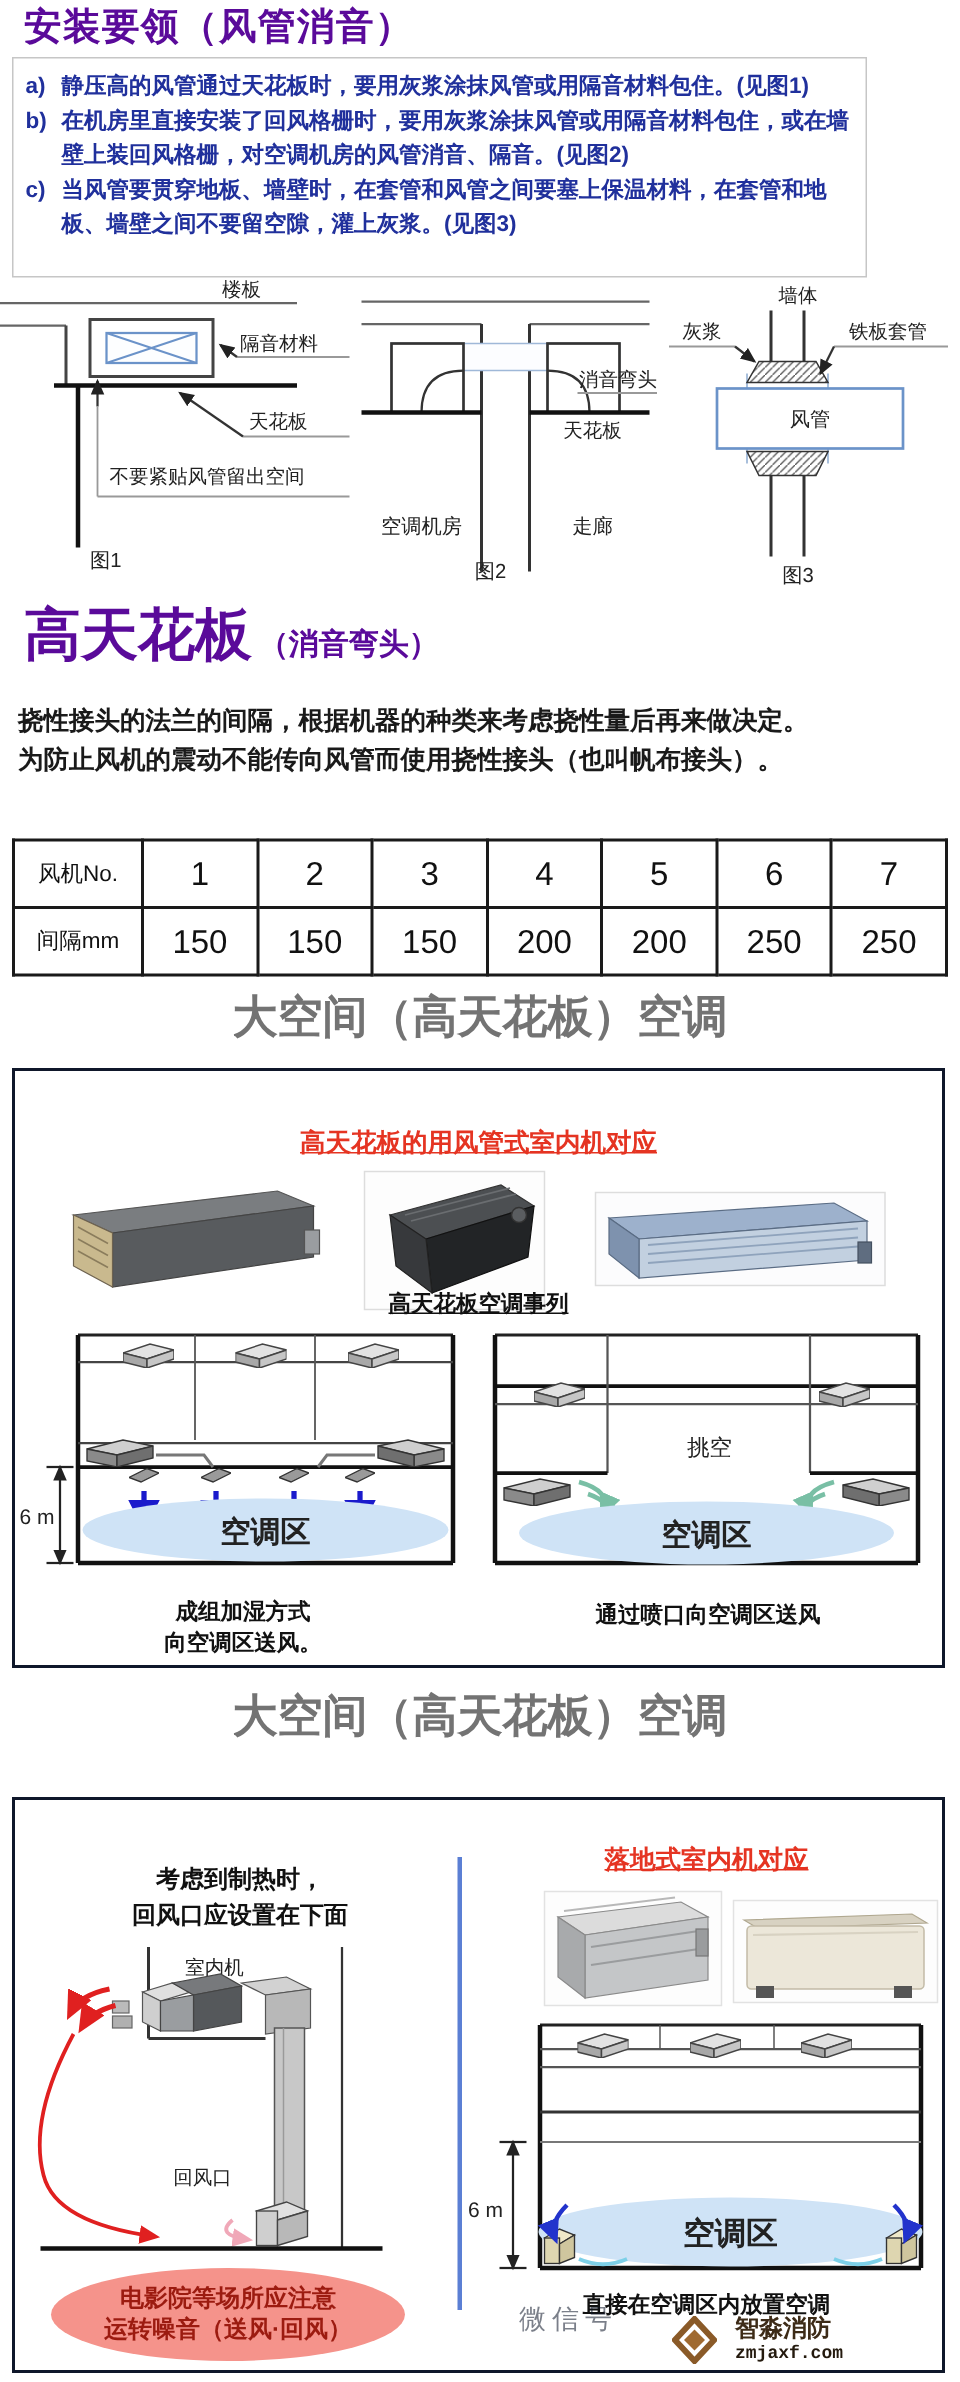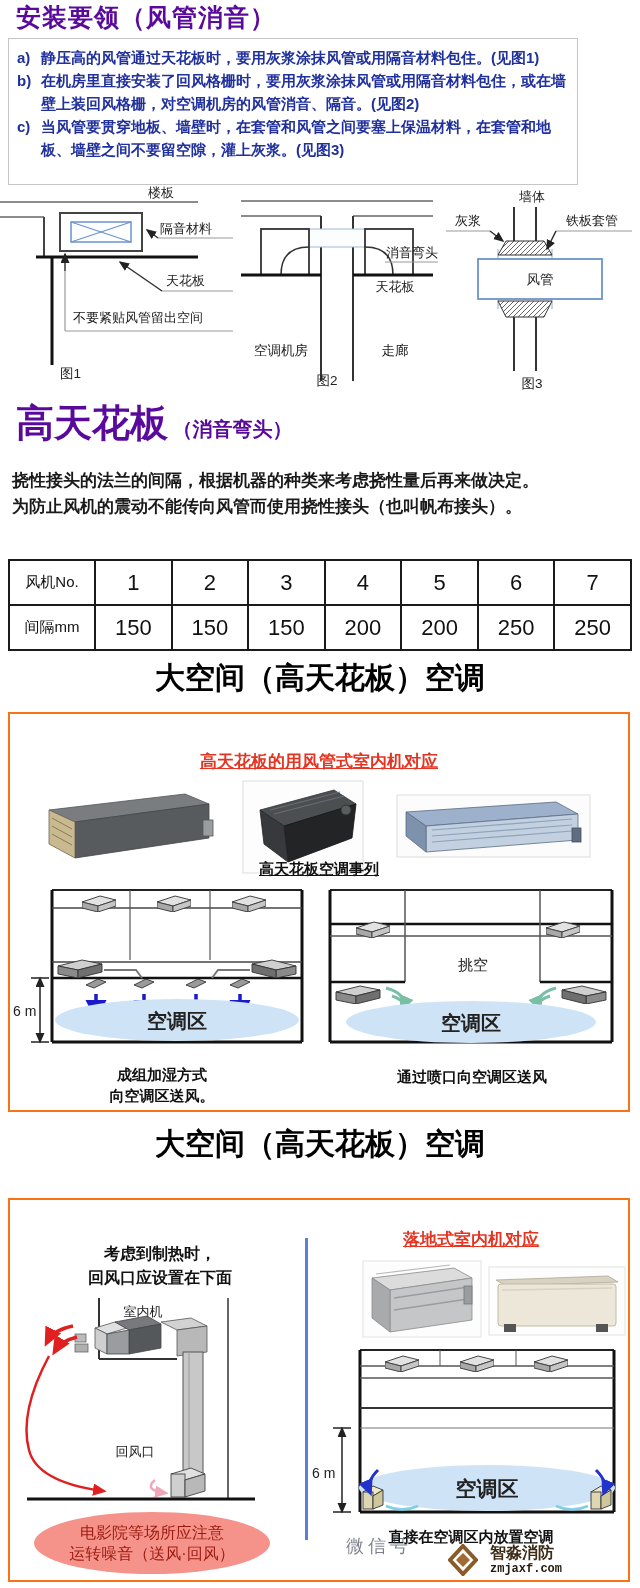--- a/index.html
+++ b/index.html
@@ -24,39 +24,39 @@
   #accessory-title{left:16px;top:398px;color:#5a0a9a;font-weight:bold;}
   #accessory-title .big{font-size:38px;}
   #accessory-title .small{font-size:20px;}
   #accessory-paragraph{left:12px;top:468px;width:624px;font-size:17px;font-weight:600;color:#1a1a1a;line-height:26px;}
   
   #flange-table{left:8px;top:559px;width:624px;border-collapse:collapse;table-layout:fixed;}
   #flange-table td{border:2px solid #1a1a1a;height:41px;text-align:center;vertical-align:middle;background:#fff;}
   #flange-table td.lbl{font-size:15px;width:82px;text-align:center;}
   #flange-table td.val{font-size:22px;}
   
-  .section-title{left:0;width:640px;text-align:center;font-size:30px;font-weight:bold;color:#000000;}
+  .section-title{left:0;width:640px;text-align:center;font-size:30px;font-weight:bold;color:#737373;}
   #section1-title{top:658px;}
   #section2-title{top:1124px;}
   
-  .panel{left:8px;width:622px;border:2px solid #f97316;box-sizing:border-box;background:#fff;}
+  .panel{left:8px;width:622px;border:2px solid #0f172a;box-sizing:border-box;background:#fff;}
   #panel1{top:712px;height:400px;}
   #panel2{top:1198px;height:384px;}
   .red-title{color:#e53422;font-size:17px;font-weight:bold;text-decoration:underline;text-align:center;}
   #panel1-red-title{left:0;top:36px;width:100%;}
   #series-label{left:0;top:146px;width:100%;text-align:center;font-size:15px;font-weight:bold;text-decoration:underline;}
   .diagram-caption{font-size:15px;font-weight:bold;text-align:center;color:#111;line-height:21px;}
   #caption-left{left:2px;top:350px;width:300px;}
   #caption-right{left:306px;top:352px;width:312px;}
   
   #panel2-divider{left:295px;top:38px;width:3px;height:302px;background:#5b7fd4;}
   #left-note{left:10px;top:42px;width:280px;text-align:center;font-size:16px;font-weight:bold;line-height:24px;color:#111;}
   #warn-ellipse{left:24px;top:312px;width:236px;height:62px;background:#f5938b;border-radius:50%;
     display:flex;flex-direction:column;justify-content:center;text-align:center;
-    color:#9c1b10;font-weight:normal;font-size:16px;line-height:21px;}
+    color:#9c1b10;font-weight:bold;font-size:16px;line-height:21px;}
   #panel2-red-title{left:300px;top:28px;width:322px;}
   #caption-right2{left:300px;top:326px;width:322px;}
   
   #watermark-ghost{left:336px;top:334px;font-size:18px;color:#0f172a;opacity:.55;letter-spacing:4px;}
   #watermark-brand{left:438px;top:344px;display:flex;align-items:flex-start;}
   #watermark-text{margin-left:12px;color:#3d2b17;}
   #watermark-name{font-size:16px;font-weight:bold;line-height:18px;}
   #watermark-site{font-size:12px;font-weight:bold;font-family:"Liberation Mono","DejaVu Sans Mono",monospace;color:#241a0e;line-height:14px;}
 </style>
 </head>

